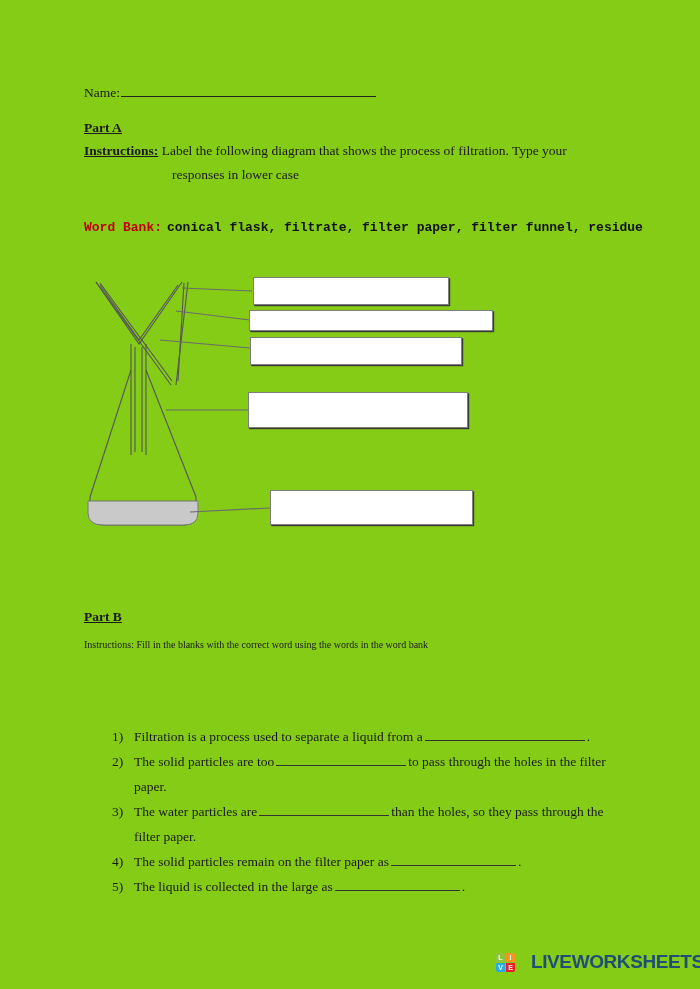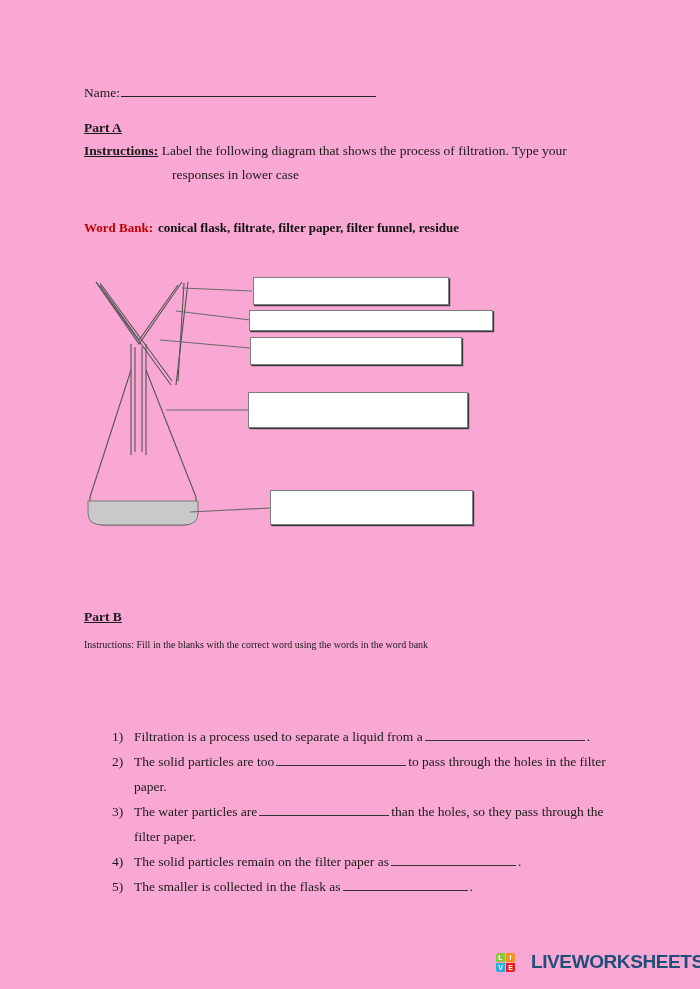--- a/index.html
+++ b/index.html
@@ -11,21 +11,21 @@
     width: 700px;
     height: 989px;
     position: relative;
     font-family: "Liberation Serif", "DejaVu Serif", serif;
     color: #1a1a1a;
     overflow: hidden;
   }
   .page {
     position: absolute;
     inset: 0;
-    background: #f9a8d4;
+    background: #84cc16;
   }
 
   
   .name-row {
     position: absolute;
     left: 84px;
     top: 84px;
     font-size: 13.5px;
     white-space: nowrap;
   }
@@ -75,20 +75,21 @@
     font-size: 10px;
     line-height: 20px;
   }
 
   .wordbank {
     position: absolute;
     left: 84px;
     font-size: 13px;
     font-weight: bold;
     white-space: nowrap;
+    font-family: Liberation Mono, monospace;
   }
   #wordbank-a { top: 220px; }
   #wordbank-b { top: 679px; }
   .wb-label { color: #C00000; }
   .wb-items { color: #111; margin-left: 5px; }
 
   
   .diagram {
     position: absolute;
     left: 0;
@@ -286,21 +287,21 @@
       <span class="q-text"><span>The water particles are</span><span class="blank-line bl-mid"></span><span>than the holes, so they pass through the filter paper.</span></span>
     </div>
 
     <div class="q-item">
       <span class="q-num">4)</span>
       <span class="q-text"><span>The solid particles remain on the filter paper as</span><span class="blank-line bl-short"></span><span>.</span></span>
     </div>
 
     <div class="q-item">
       <span class="q-num">5)</span>
-      <span class="q-text"><span>The smaller is collected in the flask as</span><span class="blank-line bl-short"></span><span>.</span></span>
+      <span class="q-text"><span>The liquid is collected in the large as</span><span class="blank-line bl-short"></span><span>.</span></span>
     </div>
 
   </div>
 
   <div class="logo">
     <div class="logo-mark">
       <span class="lm-l">L</span>
       <span class="lm-i">I</span>
       <span class="lm-v">V</span>
       <span class="lm-e">E</span>

